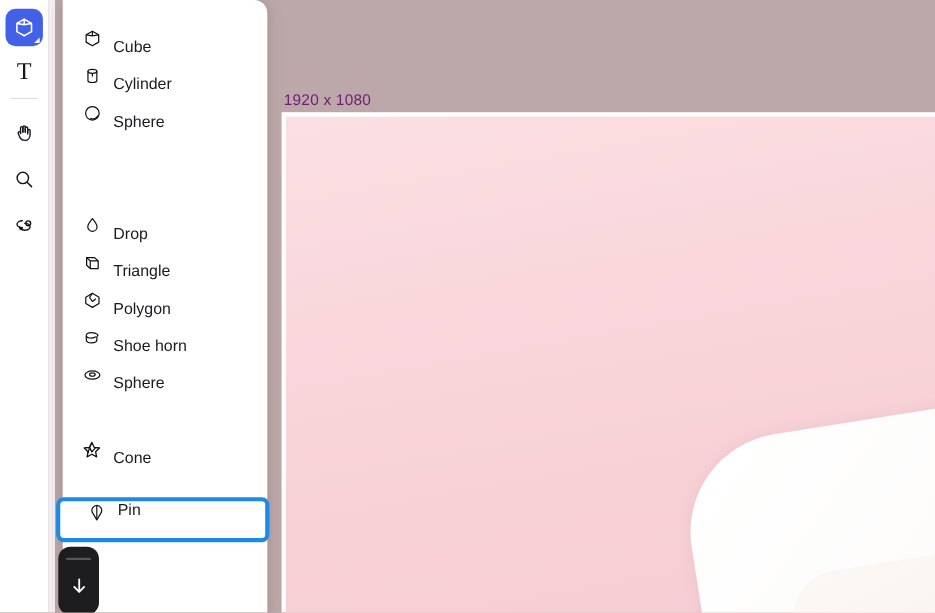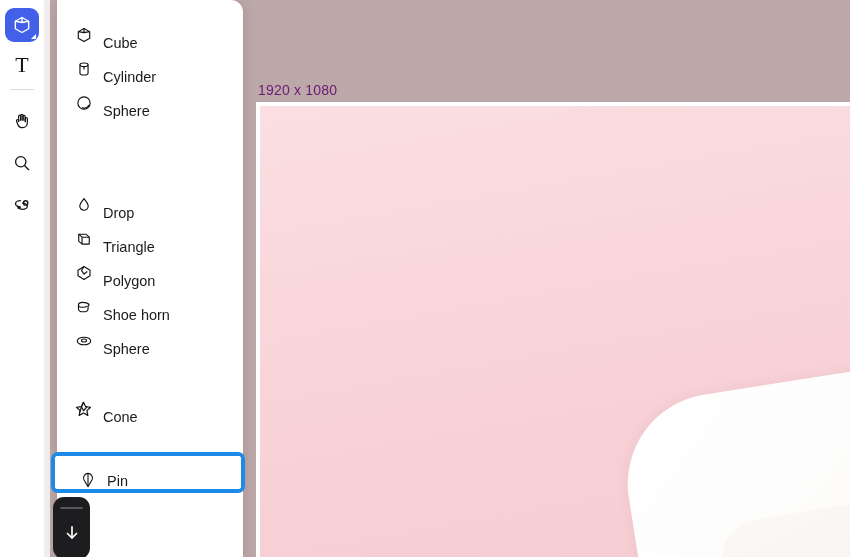--- a/index.html
+++ b/index.html
@@ -145,21 +145,21 @@
     width: 194px; height: 41px;
     border: 4px solid #1e8ae8;
     border-radius: 7px;
     background: #ffffff;
     z-index: 45;
   }
   .sel-row {
     position: absolute;
     left: 0; top: 0;
     width: 100%; height: 100%;
-    display: flex; align-items: flex-end;
+    display: flex; align-items: flex-start;
     padding-left: 23px;
     gap: 10px;
     font-size: 14.5px;
     color: #1b1b1f;
     background: #ffffff;
     border-radius: 3px;
   }
   .sel-row .mi-icon {
     width: 19px; height: 19px;
     display: flex; align-items: center; justify-content: center;

